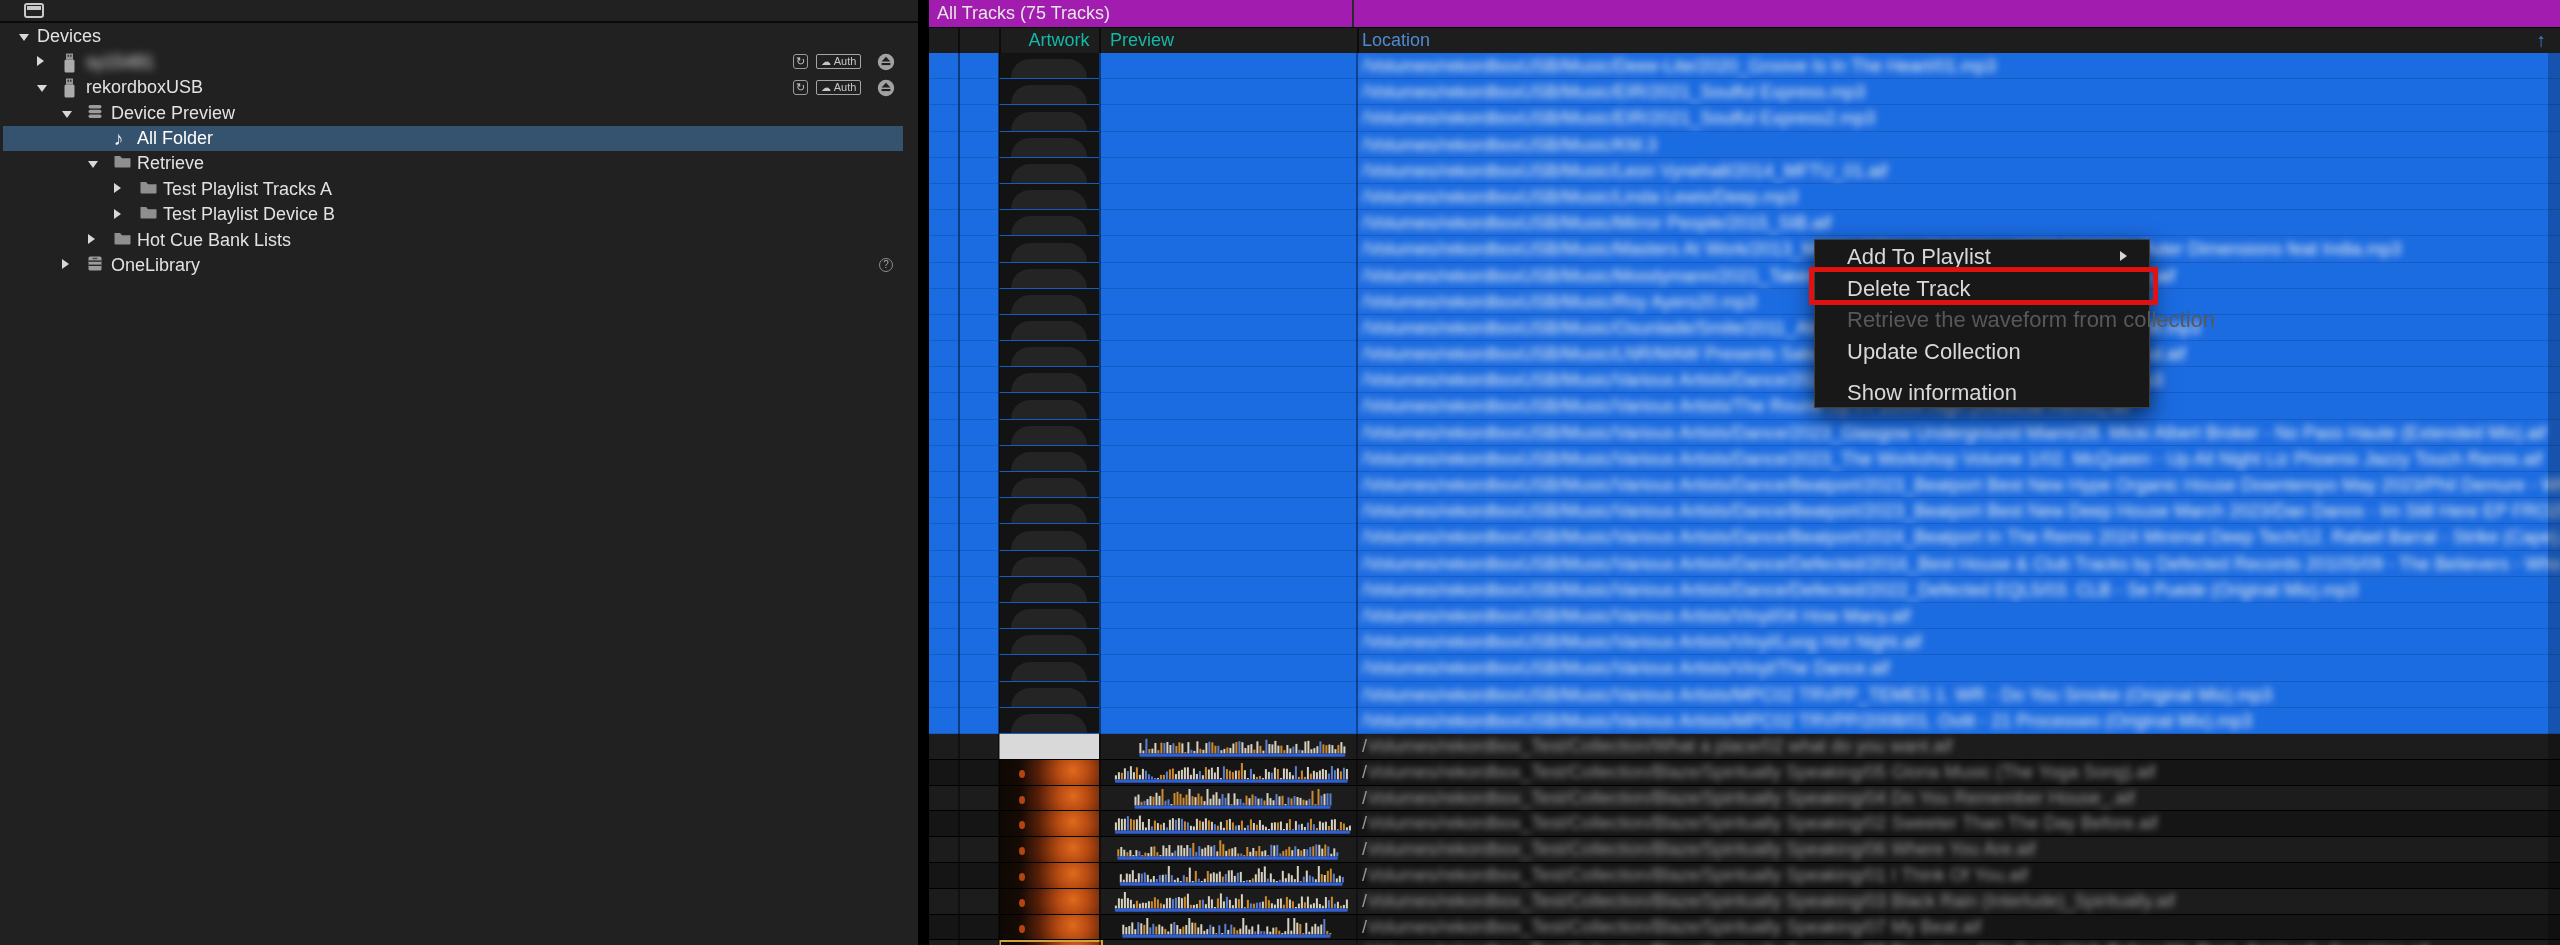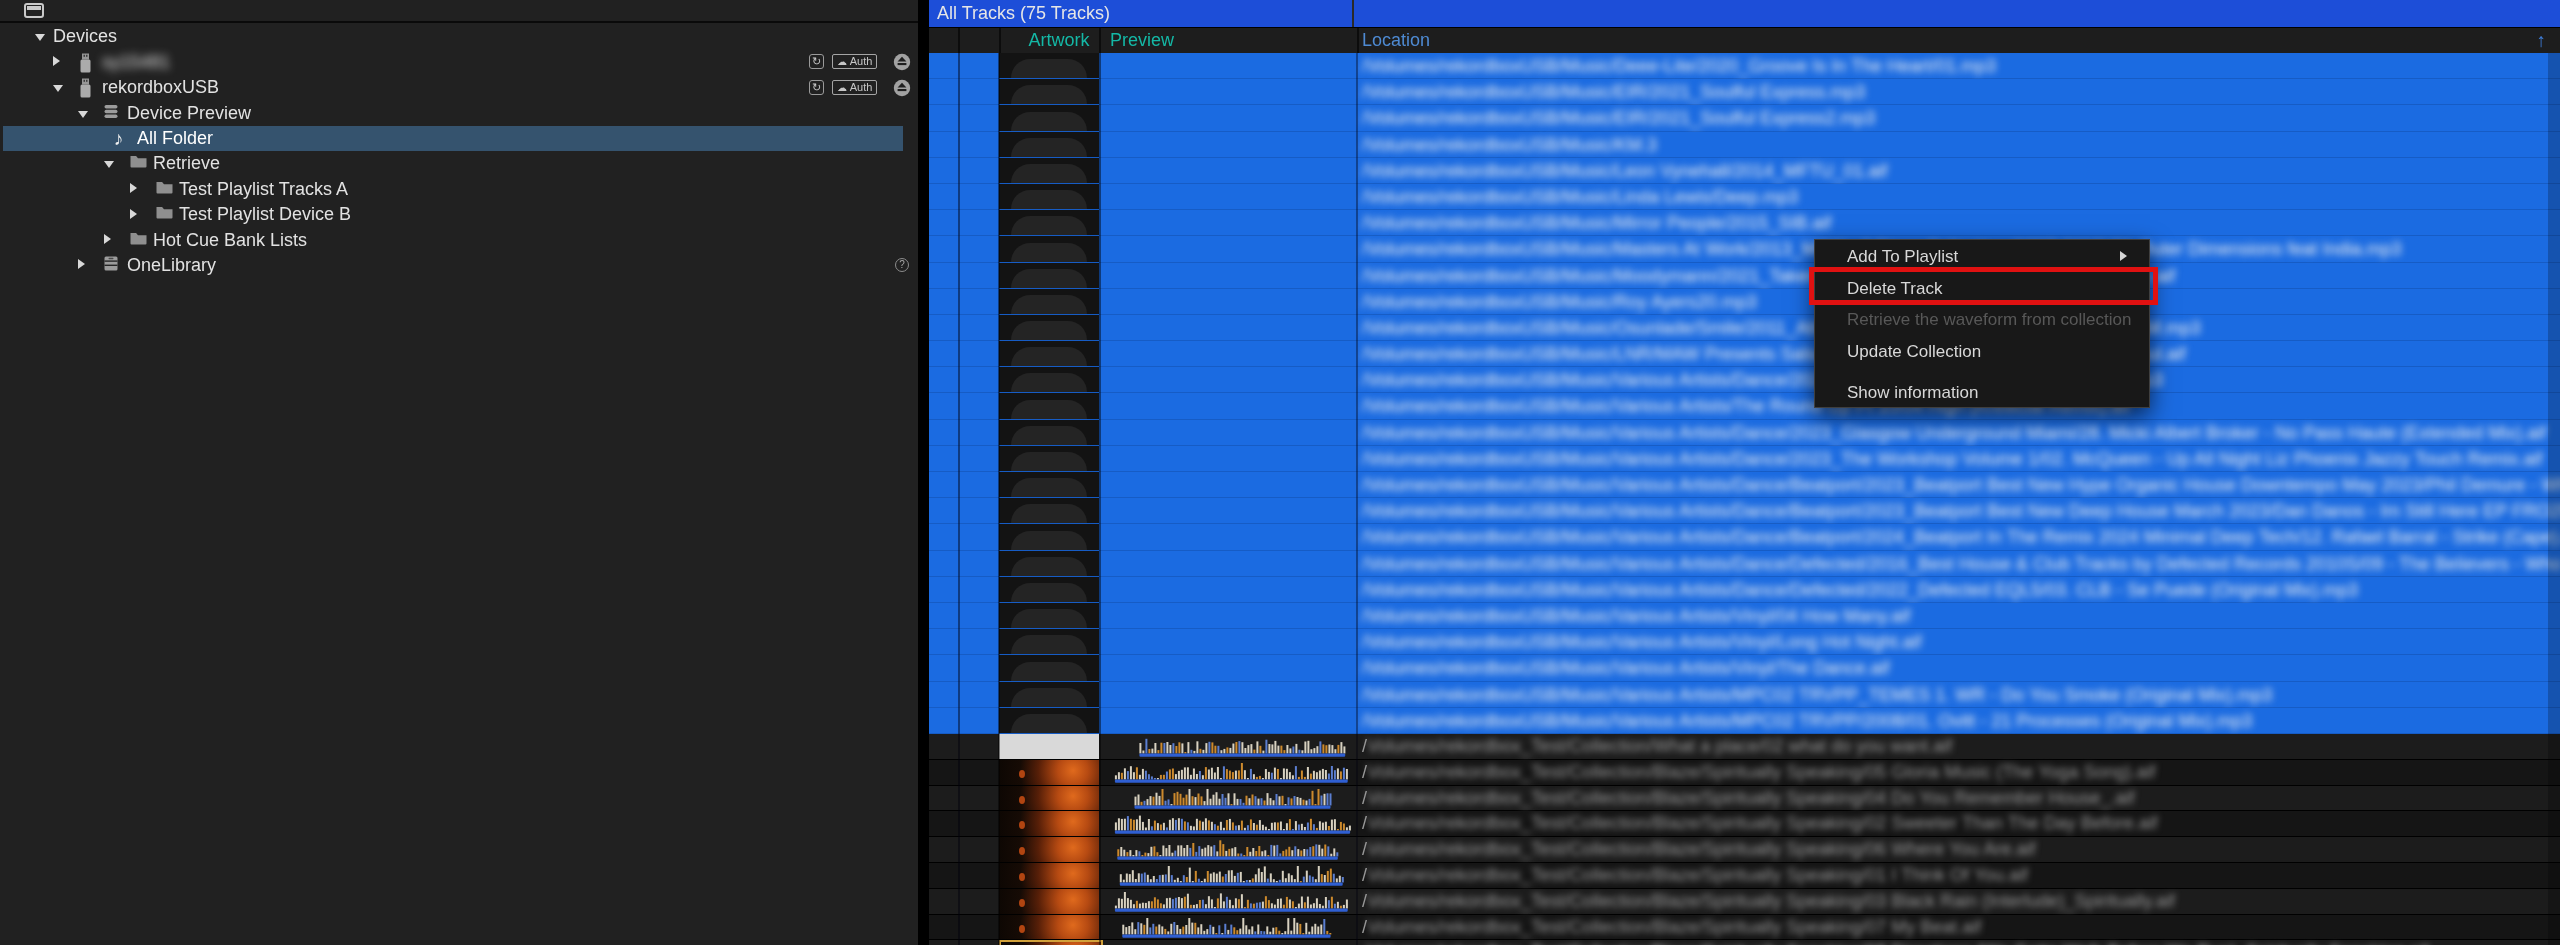--- a/index.html
+++ b/index.html
@@ -3,41 +3,41 @@
 <meta charset="utf-8">
 <style>
   html,body{margin:0;padding:0;width:2560px;height:945px;overflow:hidden;background:#000;
     font-family:"Liberation Sans",sans-serif;}
   #stage{position:relative;width:2560px;height:945px;background:#000;}
   
   #sidebar{position:absolute;left:0;top:0;width:918px;height:945px;background:#212121;}
   #sb-top{position:absolute;left:0;top:0;width:918px;height:21px;border-bottom:2px solid #0a0a0a;}
   .ptoggle{position:absolute;left:24px;top:3px;width:16px;height:11px;border:2px solid #c9c9c9;border-radius:3px;}
   .ptoggle i{display:block;height:4px;background:#c9c9c9;margin:1px 1px 0 1px;}
-  .trow{position:absolute;left:16px;width:918px;height:25.4px;}
+  .trow{position:absolute;left:0;width:918px;height:25.4px;}
   .trow.sel{background:#35536e;left:3px;width:900px;}
   .arr{position:absolute;width:0;height:0;}
   .arr.down{border-left:5.5px solid transparent;border-right:5.5px solid transparent;border-top:7px solid #d8d8d8;top:10px;}
   .arr.right{border-top:5.5px solid transparent;border-bottom:5.5px solid transparent;border-left:7px solid #d8d8d8;top:6.5px;}
   .ticon{position:absolute;top:3px;width:18px;height:20px;}
   .notei{font-size:19px;color:#f2f2f2;line-height:21px;top:2px;}
   .tlabel{position:absolute;top:0;color:#e2e2e2;font-size:18px;line-height:25.4px;white-space:nowrap;}
   .trow.sel .tlabel{color:#ffffff;}
   .blurred{filter:blur(4px);}
   .trail{position:absolute;}
   .sqicon{width:13px;height:13px;border:1.5px solid #9a9a9a;border-radius:3px;color:#c9c9c9;
     font-size:11px;line-height:13px;text-align:center;top:4.5px;}
   .authb{height:13px;border:1.5px solid #a5a5a5;border-radius:2px;top:4.5px;padding:0 4px;
     color:#c6c6c6;font-size:11px;line-height:13px;white-space:nowrap;}
   .helpc{width:12px;height:12px;border:1.5px solid #8c8c8c;border-radius:50%;color:#a8a8a8;
     font-size:10px;line-height:12px;text-align:center;top:5px;}
   
   #table{position:absolute;left:918px;top:0;width:1642px;height:945px;background:#000;}
   #t-gutter{position:absolute;left:0;top:0;width:11px;height:945px;background:#000;}
-  #t-title{position:absolute;left:11px;top:0;width:1631px;height:27px;background:#1d4ed8;border-bottom:1px solid #000;}
+  #t-title{position:absolute;left:11px;top:0;width:1631px;height:27px;background:#a21caf;border-bottom:1px solid #000;}
   #t-title .ttext{position:absolute;left:8px;top:0;color:#e6e6e6;font-size:18px;line-height:27px;}
   .vline{position:absolute;width:1.5px;background:#2a2a2a;}
   #t-head{position:absolute;left:11px;top:28px;width:1631px;height:25px;background:#1d1d1d;border-bottom:1px solid #000;}
   .hlabel{position:absolute;top:0;font-size:18px;line-height:25px;color:#14b8a6;white-space:nowrap;}
   .hsep{position:absolute;top:0;height:25px;width:2px;background:#0c0c0c;}
   #sortarrow{position:absolute;right:14px;top:0;color:#3d7cd8;font-size:19px;line-height:25px;font-weight:bold;}
   #loc-h{color:#4e8ad2;}
   #t-body{position:absolute;left:11px;top:53px;width:1631px;height:892px;overflow:hidden;background:#0f0f0f;}
   .row{position:absolute;left:0;width:1631px;box-sizing:border-box;}
   .row.sel{background:#1b6be1;border-bottom:1px solid rgba(0,10,40,0.15);}
@@ -54,21 +54,21 @@
   .selloc{color:#f3f3f3;filter:blur(3.8px);line-height:26.19px;}
   .unloc{color:#999999;line-height:25.8px;}
   .unloc .lslash{filter:none;}
   .unloc .lrest{filter:blur(3.3px);}
   .unloc.bright{color:#cfcfcf;}
   .vsep{position:absolute;top:0;height:892px;}
   #scrollstrip{position:absolute;left:1619px;top:0;width:12px;height:892px;background:rgba(0,0,0,0.22);}
   
   #menu{position:absolute;left:1814px;top:239px;width:336px;height:169px;background:#181818;
     border:1px solid #3f3f3f;box-shadow:0 8px 22px rgba(0,0,0,0.65);z-index:40;box-sizing:border-box;}
-  .mi{position:absolute;left:0;width:100%;height:31px;font-size:17px;color:#d8d8d8;line-height:31px;
+  .mi{position:absolute;left:0;width:100%;height:31px;font-size:22px;color:#d8d8d8;line-height:31px;
     padding-left:32px;box-sizing:border-box;white-space:nowrap;}
   .mi.dis{color:#585858;}
   .sub{position:absolute;right:22px;top:10px;width:0;height:0;border-top:5.5px solid transparent;
     border-bottom:5.5px solid transparent;border-left:7.5px solid #d6d6d6;}
   #redbox{position:absolute;left:1809px;top:267px;width:349px;height:38px;border:5px solid #e01111;
     z-index:50;box-sizing:border-box;}
 </style>
 </head>
 <body>
 

